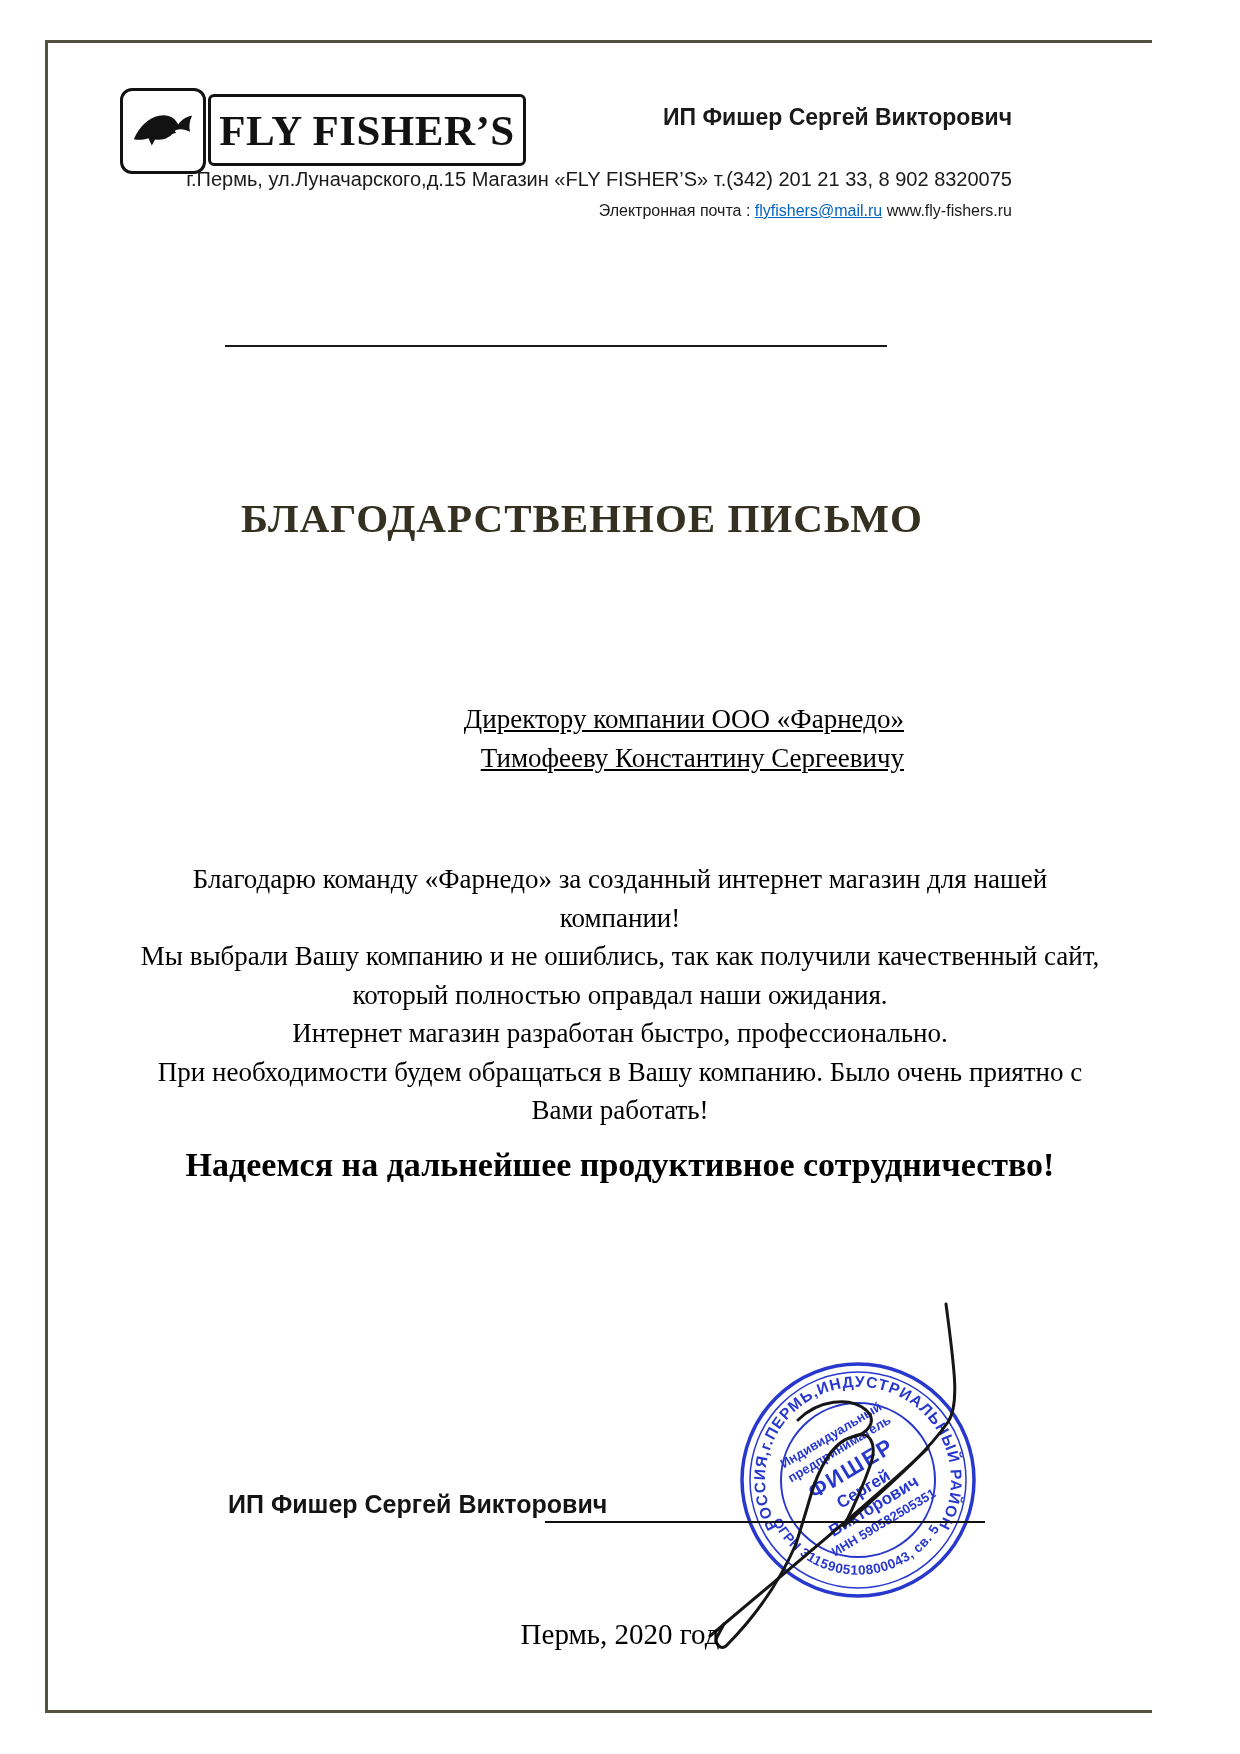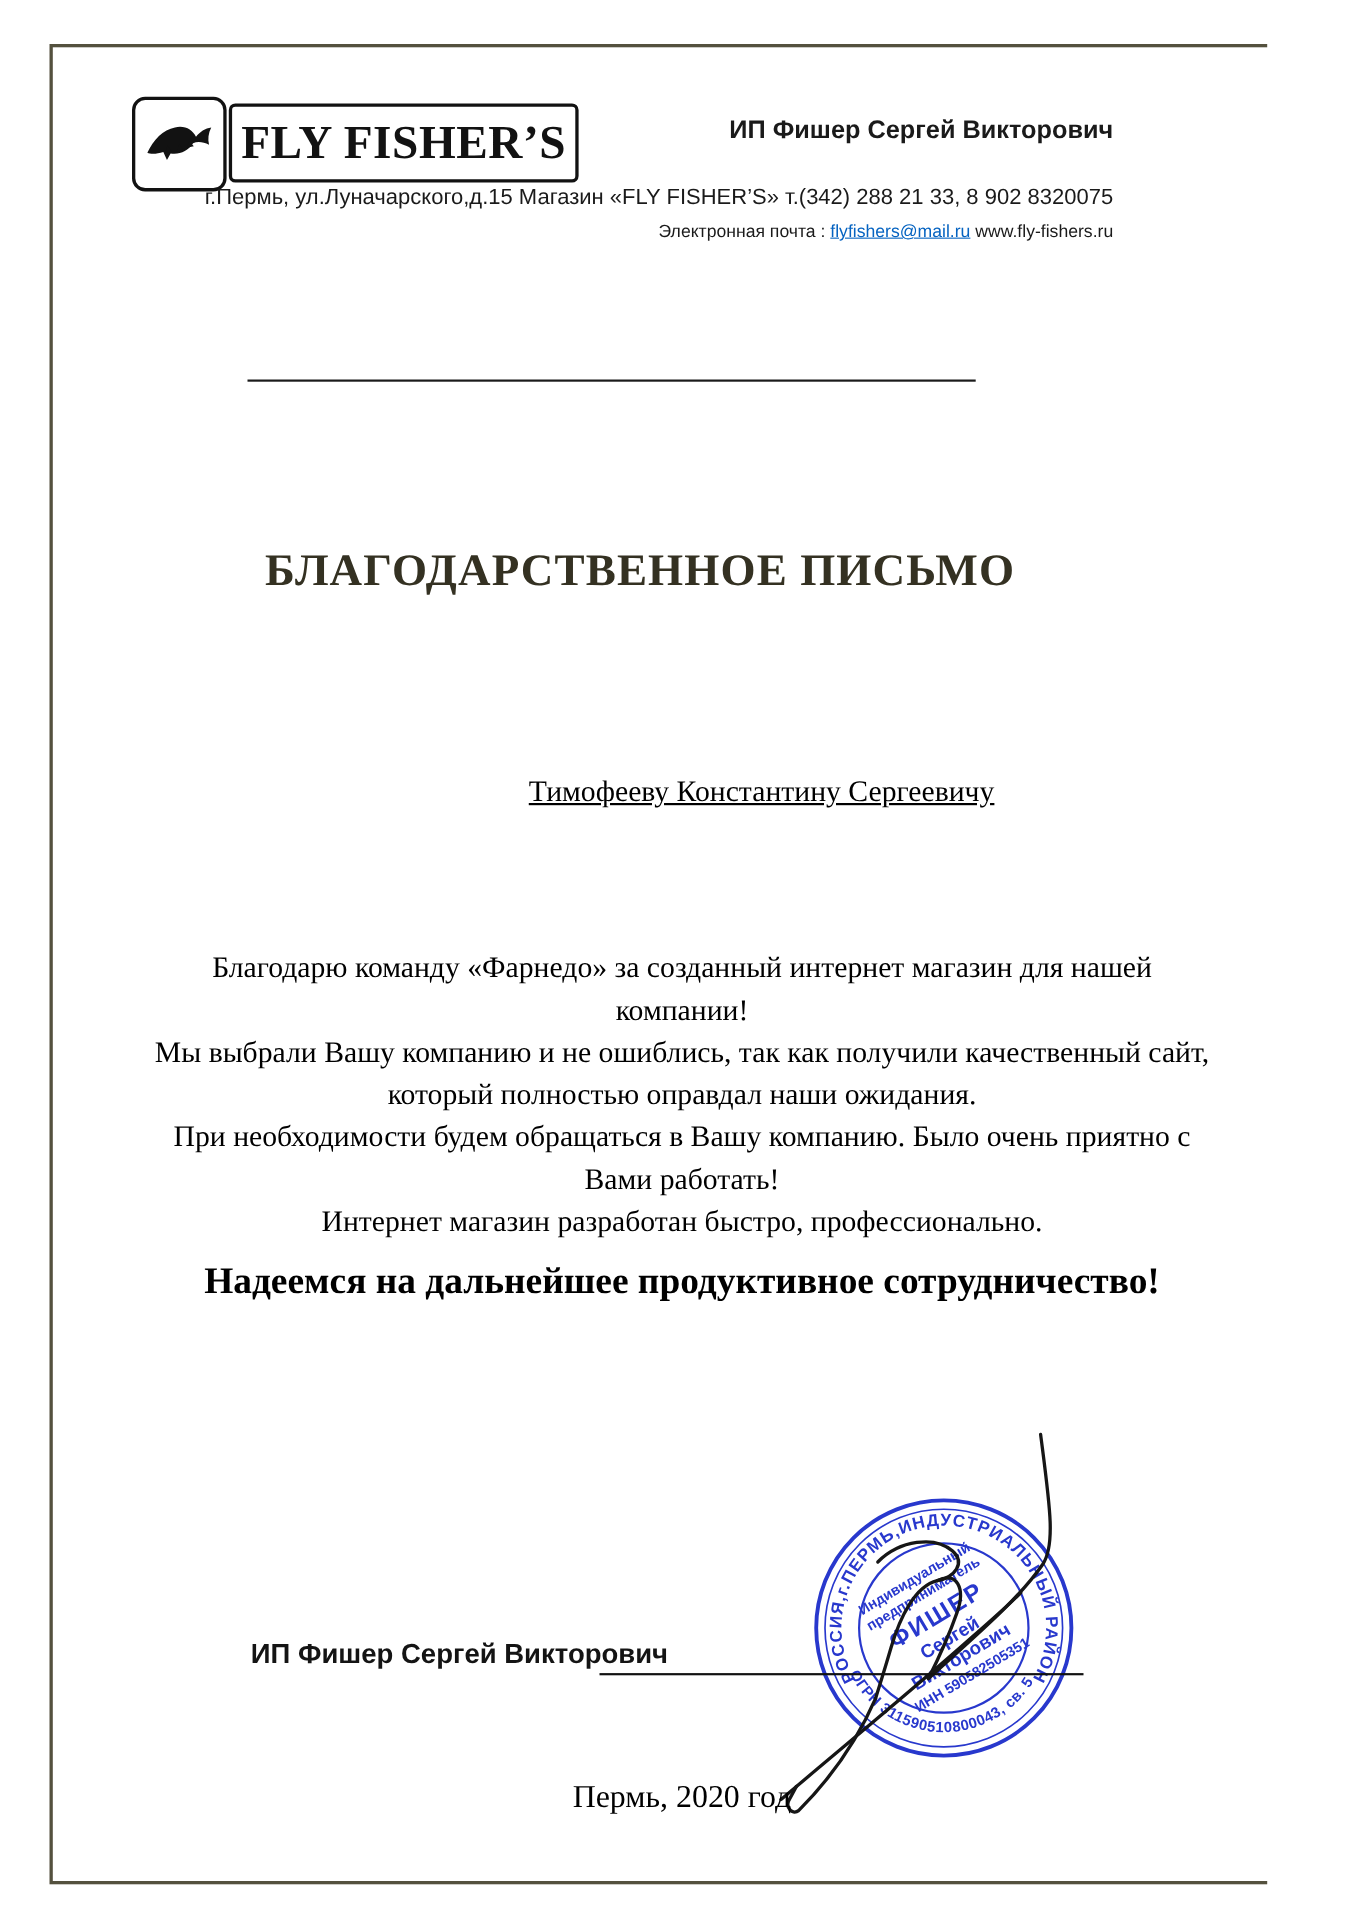--- a/index.html
+++ b/index.html
@@ -81,41 +81,42 @@
       <path fill="#121212" d="M6 62 C14 44 28 30 44 27 C58 24 68 30 73 40 C78 33 86 28 94 27 C90 35 89 43 91 51 C83 47 75 46 69 49 C62 60 50 65 38 63 L33 72 L28 61 C19 64 10 64 6 62 Z"></path>
       <path fill="#121212" d="M30 62 L34 52 L40 61 Z M46 60 L50 50 L56 59 Z M60 55 L64 46 L70 53 Z"></path>
     </svg>
   </div>
   <div class="logo-text-box">
     <span class="brand">FLY FISHER’S</span>
   </div>
 
   <div class="header-right">
     <div class="owner">ИП Фишер Сергей Викторович</div>
-    <div class="addr-line">г.Пермь, ул.Луначарского,д.15  Магазин «FLY FISHER’S» т.(342) 288 21 33,  8 902 8320075</div>
+    <div class="addr-line">г.Пермь, ул.Луначарского,д.15  Магазин «FLY FISHER’S» т.(342) 201 21 33,  8 902 8320075</div>
     <div class="email-line">
       <span>Электронная почта :</span>
       <a>flyfishers@mail.ru</a>
       <span>www.fly-fishers.ru</span>
     </div>
   </div>
 
   <div class="divider"></div>
 
   <h1 class="title">БЛАГОДАРСТВЕННОЕ ПИСЬМО</h1>
 
   <div class="addressee">
+    <div>Директору компании ООО «Фарнедо»</div>
     <div>Тимофееву Константину Сергеевичу</div>
   </div>
 
   <div class="body-text">
     <p>Благодарю команду «Фарнедо» за созданный интернет магазин для нашей компании!</p>
     <p>Мы выбрали Вашу компанию и не ошиблись, так как получили качественный сайт, который полностью оправдал наши ожидания.</p>
+    <p>Интернет магазин разработан быстро, профессионально.</p>
     <p>При необходимости будем обращаться в Вашу компанию. Было очень приятно с Вами работать!</p>
-    <p>Интернет магазин разработан быстро, профессионально.</p>
   </div>
 
   <p class="closing">Надеемся на дальнейшее продуктивное сотрудничество!</p>
 
   <div class="stamp-wrap">
     <svg width="420" height="420" viewBox="0 0 420 420">
       <defs>
         <path id="arcTop" d="M141 282 A93 93 0 1 1 295 282" fill="none"></path>
         <path id="arcBottom" d="M135 276 A95 95 0 0 0 301 276" fill="none"></path>
       </defs>

